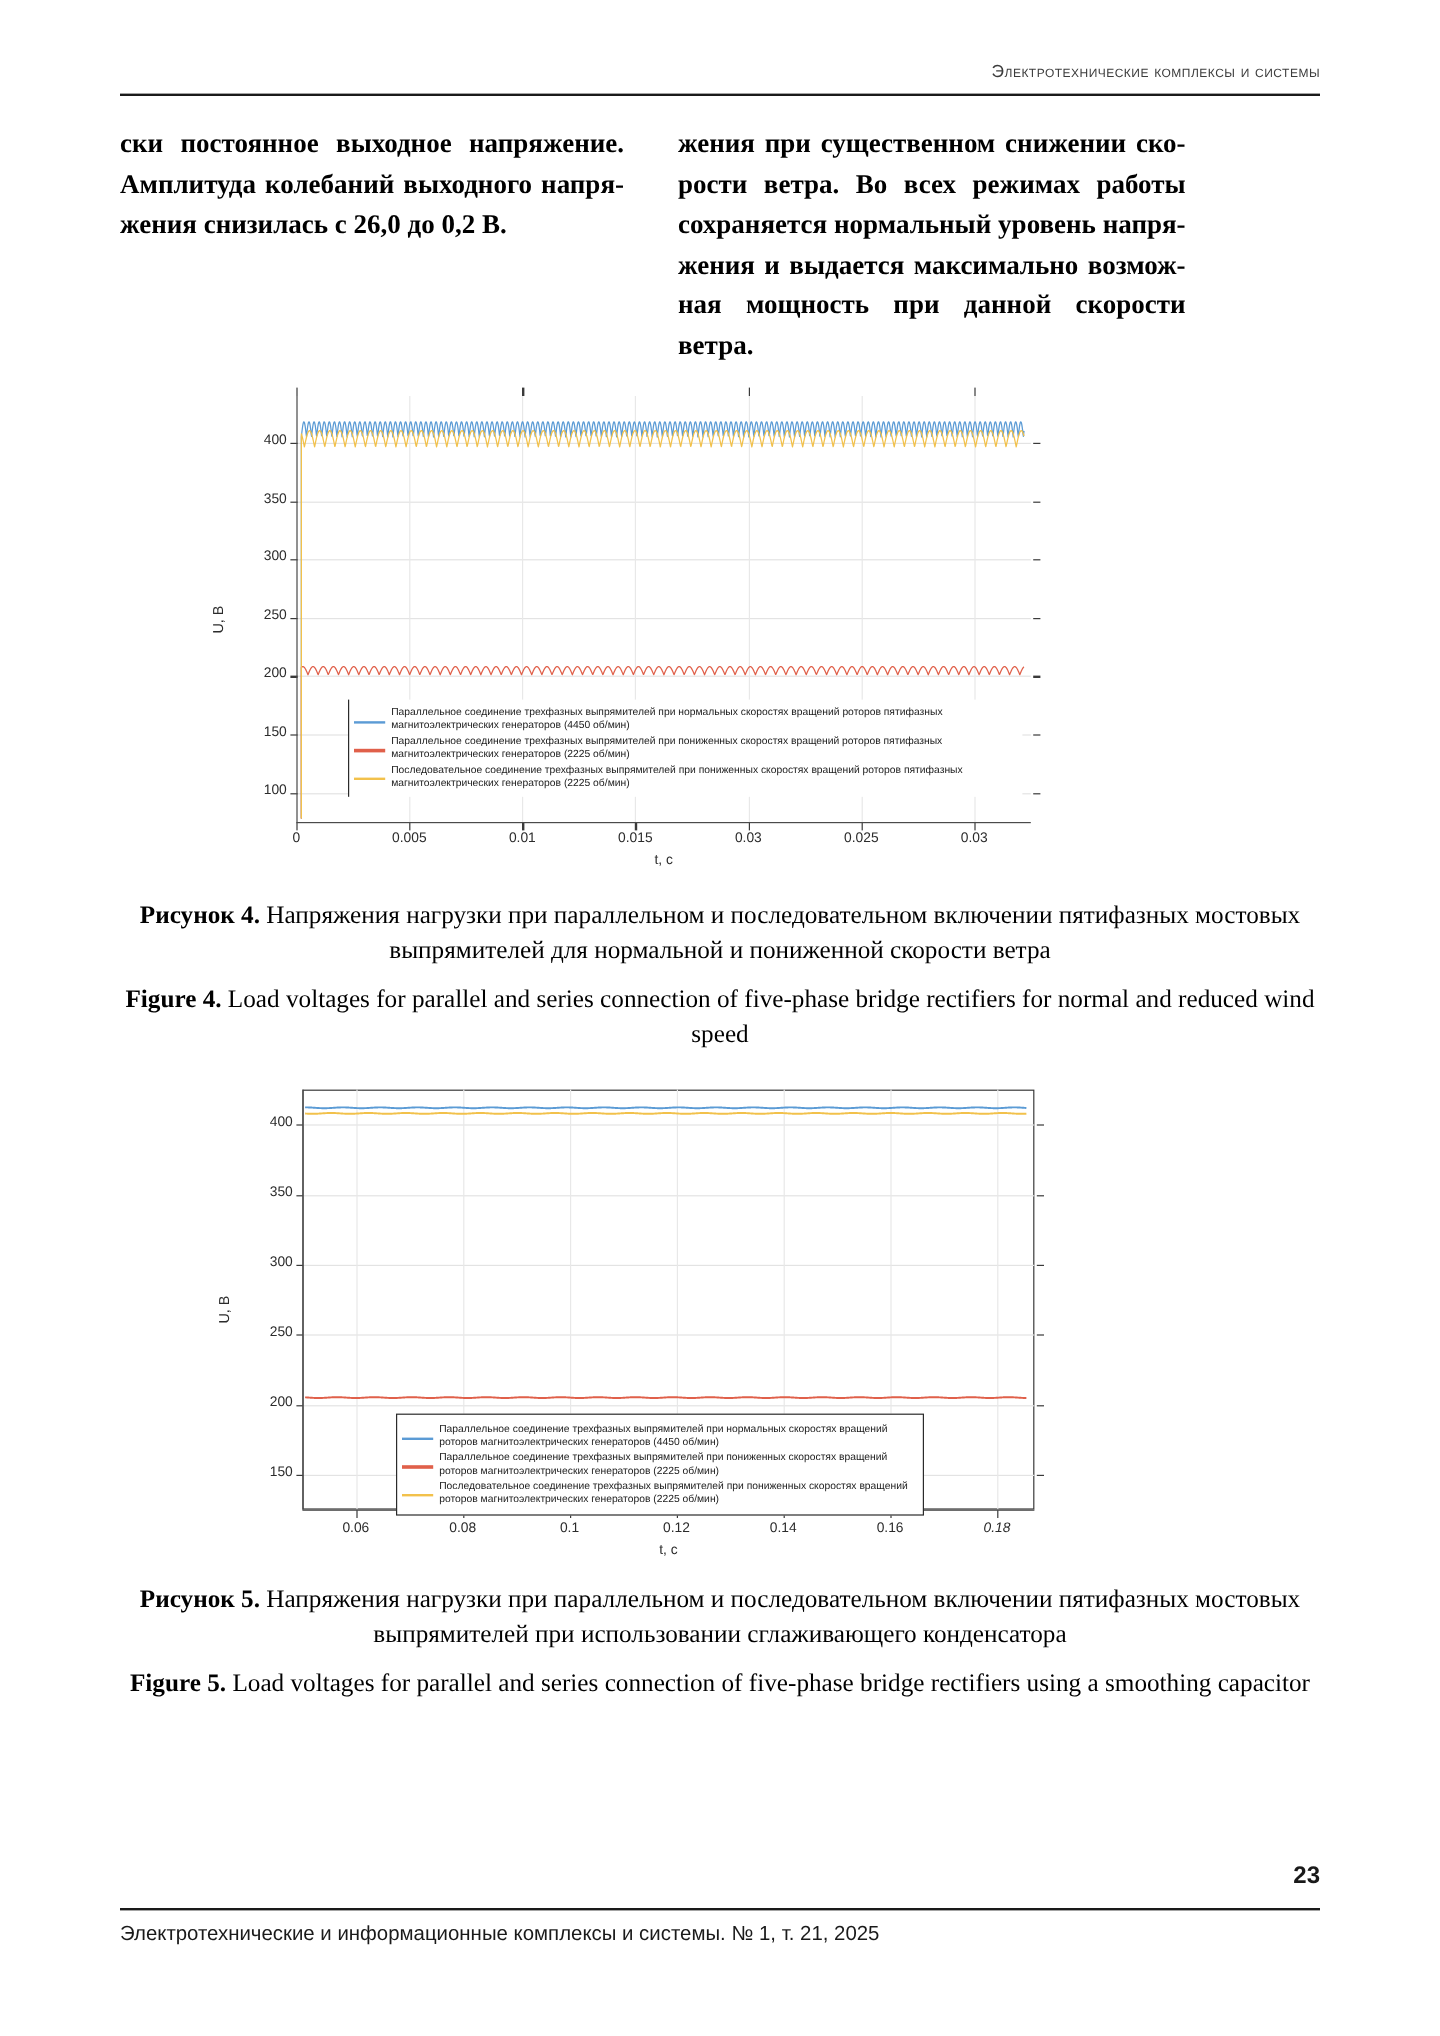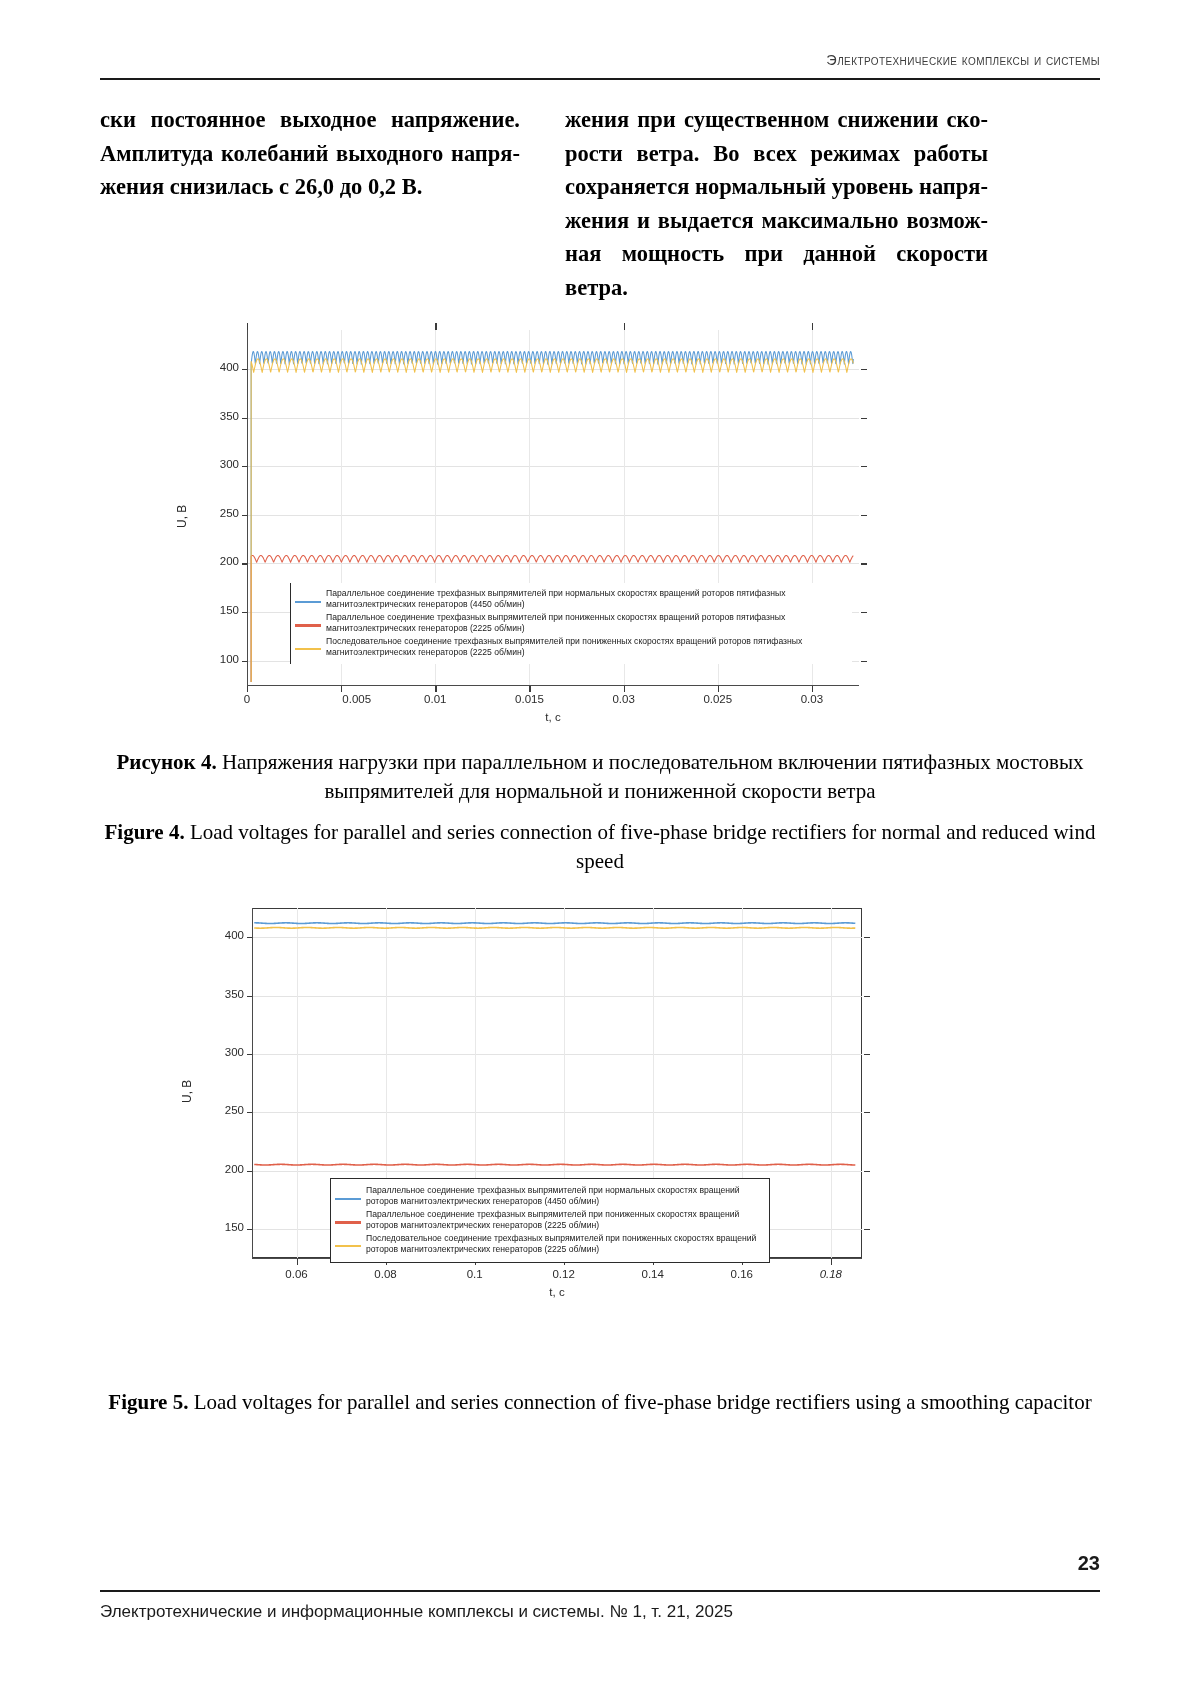--- a/index.html
+++ b/index.html
@@ -276,21 +276,21 @@
         <div class="gridline-v" style="left: 711.923px; top: 12px; height: 355px;"></div>
         <div class="ticklabel ticklabel-y" style="left: 89px; top: 334.685px; width: 50px;">100</div>
         <div class="ticklabel ticklabel-y" style="left: 89px; top: 286.055px; width: 50px;">150</div>
         <div class="ticklabel ticklabel-y" style="left: 89px; top: 237.425px; width: 50px;">200</div>
         <div class="ticklabel ticklabel-y" style="left: 89px; top: 188.795px; width: 50px;">250</div>
         <div class="ticklabel ticklabel-y" style="left: 89px; top: 140.164px; width: 50px;">300</div>
         <div class="ticklabel ticklabel-y" style="left: 89px; top: 91.5342px; width: 50px;">350</div>
         <div class="ticklabel ticklabel-y" style="left: 89px; top: 42.9041px; width: 50px;">400</div>
         <div class="ticklabel ticklabel-x" style="left: 117px; top: 375px; width: 60px;">0</div>
         <div class="tick-x" style="left: 147px; top: 367px;"></div>
-        <div class="ticklabel ticklabel-x" style="left: 211.154px; top: 375px; width: 60px; text-align: right;">0.005</div>
+        <div class="ticklabel ticklabel-x" style="left: 211.154px; top: 375px; width: 60px;">0.005</div>
         <div class="tick-x" style="left: 241.154px; top: 367px;"></div>
         <div class="ticklabel ticklabel-x" style="left: 305.308px; top: 375px; width: 60px;">0.01</div>
         <div class="tick-x" style="left: 335.308px; top: 367px;"></div>
         <div class="ticklabel ticklabel-x" style="left: 399.462px; top: 375px; width: 60px;">0.015</div>
         <div class="tick-x" style="left: 429.462px; top: 367px;"></div>
         <div class="ticklabel ticklabel-x" style="left: 493.615px; top: 375px; width: 60px;">0.03</div>
         <div class="tick-x" style="left: 523.615px; top: 367px;"></div>
         <div class="ticklabel ticklabel-x" style="left: 587.769px; top: 375px; width: 60px;">0.025</div>
         <div class="tick-x" style="left: 617.769px; top: 367px;"></div>
         <div class="ticklabel ticklabel-x" style="left: 681.923px; top: 375px; width: 60px;">0.03</div>
@@ -406,20 +406,23 @@
     <div class="legend-row">
       <span class="legend-swatch" style="background: rgb(224, 96, 74);"></span>
       <span class="legend-text">Параллельное соединение трехфазных выпрямителей при пониженных скоростях вращений роторов магнитоэлектрических генераторов (2225 об/мин)</span>
     </div>
     <div class="legend-row">
       <span class="legend-swatch" style="background: rgb(242, 193, 75);"></span>
       <span class="legend-text">Последовательное соединение трехфазных выпрямителей при пониженных скоростях вращений роторов магнитоэлектрических генераторов (2225 об/мин)</span>
     </div>
   </div>
 
+  <div class="caption" id="cap5-ru">
+    <b>Рисунок 5.</b><span> Напряжения нагрузки при параллельном и последовательном включении пятифазных мостовых выпрямителей при использовании сглаживающего конденсатора</span>
+  </div>
   <div class="caption" id="cap5-en">
     <b>Figure 5.</b><span> Load voltages for parallel and series connection of five-phase bridge rectifiers using a smoothing capacitor</span>
   </div>
 
   <div class="page-number">23</div>
   <div class="footer-rule"></div>
   <div class="footer-text">Электротехнические и информационные комплексы и системы. № 1, т. 21, 2025</div>
 
 </div>
 

